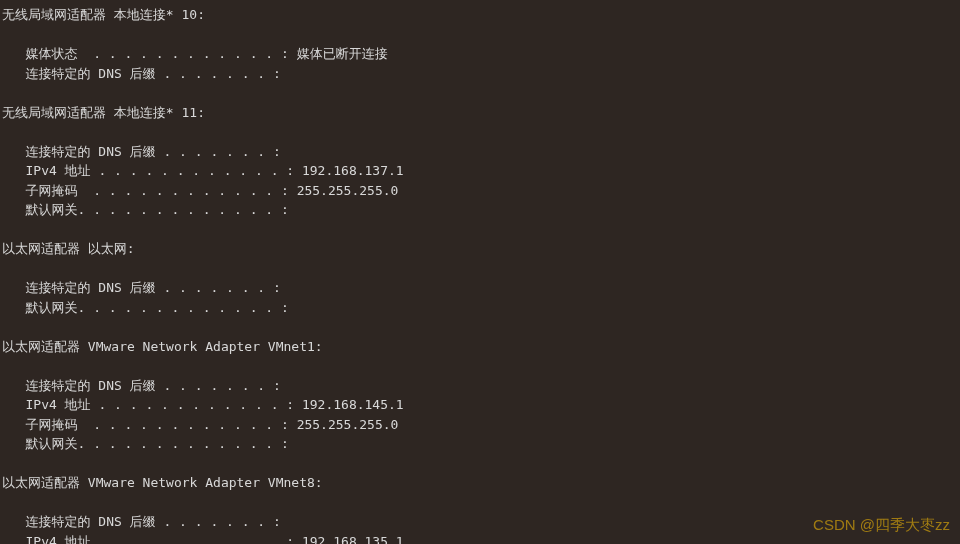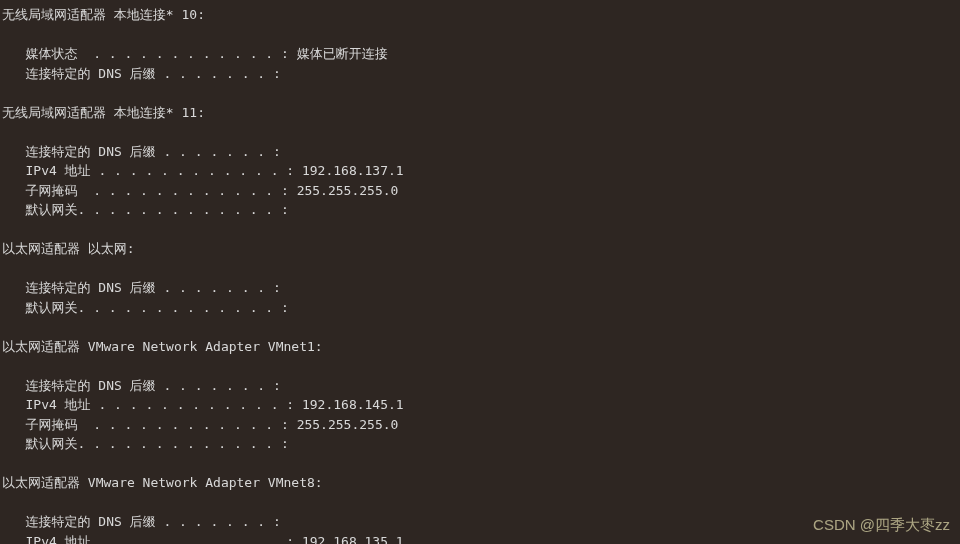--- a/index.html
+++ b/index.html
@@ -21,21 +21,21 @@
     }
     pre {
       font-family: inherit;
       white-space: pre;
       color: #d8d8d8;
     }
     .watermark {
       position: absolute;
       bottom: 8px;
       right: 10px;
-      color: #fef9c3;
+      color: #eab308;
       opacity: 0.6;
       font-size: 15px;
       font-family: "Microsoft YaHei", sans-serif;
     }
   </style>
 </head>
 <body>
 
 <pre id="output">无线局域网适配器 本地连接* 10:
 

